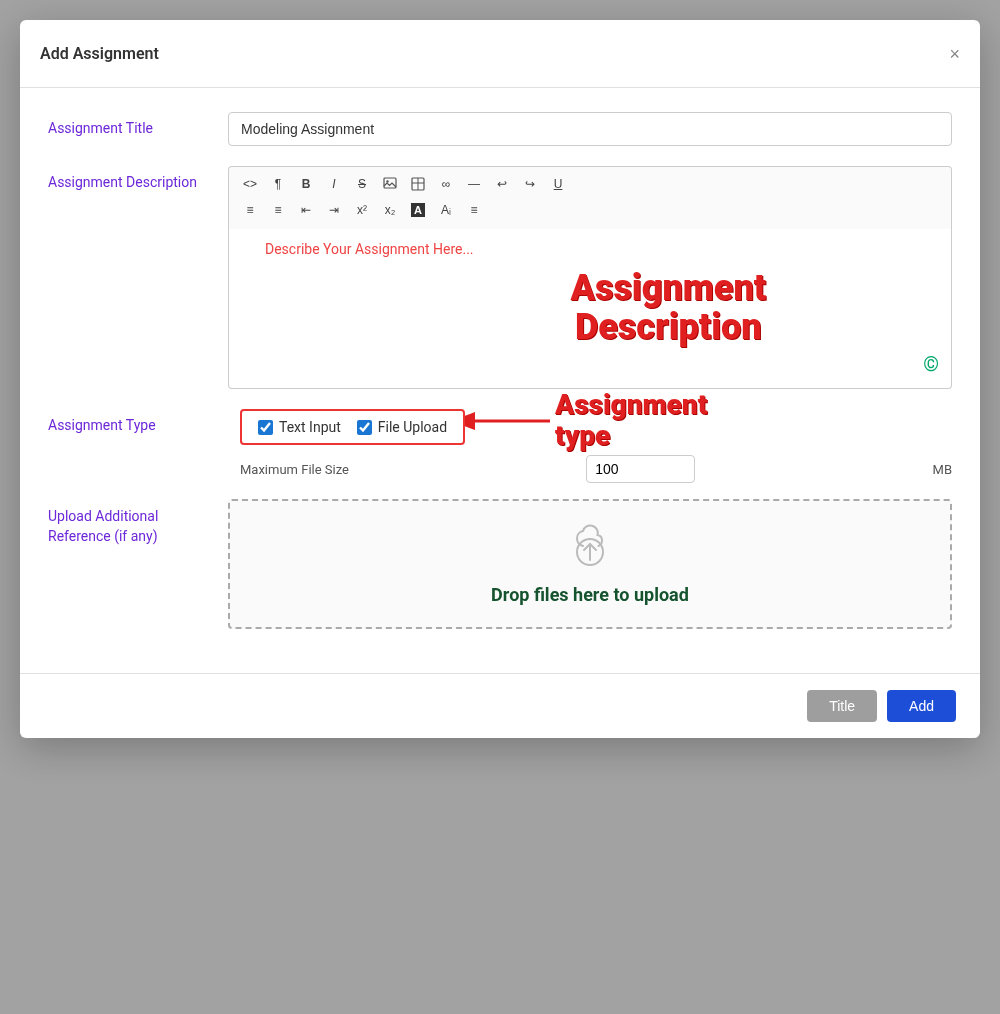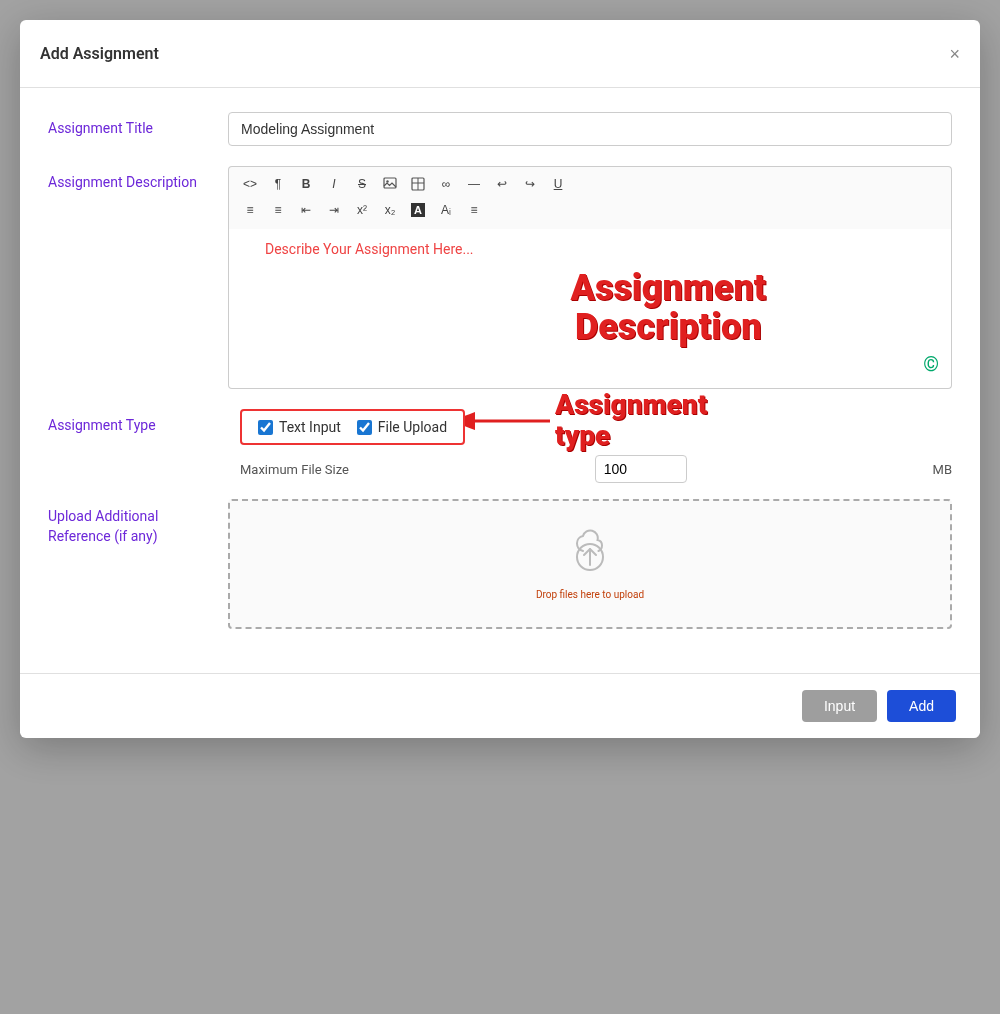--- a/index.html
+++ b/index.html
@@ -162,21 +162,21 @@
       align-items: center;
       margin-top: 10px;
       gap: 8px;
       justify-content: space-between;
     }
     .file-size-label {
       font-size: 13px;
       color: #555;
     }
     .file-size-input {
-      width: 92px;
+      width: 109px;
       border: 1px solid #ccc;
       border-radius: 4px;
       padding: 5px 8px;
       font-size: 14px;
     }
     .mb-label {
       font-size: 13px;
       color: #555;
     }
     .upload-dropzone {
@@ -189,22 +189,23 @@
       justify-content: center;
       gap: 8px;
       color: #aaa;
       background: #fafafa;
     }
     .upload-icon svg {
       width: 48px;
       height: 48px;
     }
     .upload-text {
-      font-size: 10px;
-      color: #c2410c;
+      font-size: 18px;
+      color: #14532d;
+      font-weight: bold;
     }
     .modal-footer {
       display: flex;
       justify-content: flex-end;
       gap: 10px;
       padding: 16px 24px;
       border-top: 1px solid #e0e0e0;
     }
     .btn {
       padding: 8px 22px;
@@ -357,17 +358,17 @@
                 <path d="M17 22c-3.5-1-6-4-6-7.5A7.5 7.5 0 0117 7a7.5 7.5 0 0114.5 4 5.5 5.5 0 014.5 5.5c0 2.5-1.5 4.5-3.5 5.5" stroke="#bbb" stroke-width="2" fill="none" stroke-linecap="round"></path>
               </svg>
             </div>
             <span class="upload-text">Drop files here to upload</span>
           </div>
         </div>
       </div>
     </div>
 
     <div class="modal-footer">
-      <button class="btn btn-close">Input</button>
+      <button class="btn btn-close">Title</button>
       <button class="btn btn-add">Add</button>
     </div>
   </div>
 </div>
 
 </body></html>

